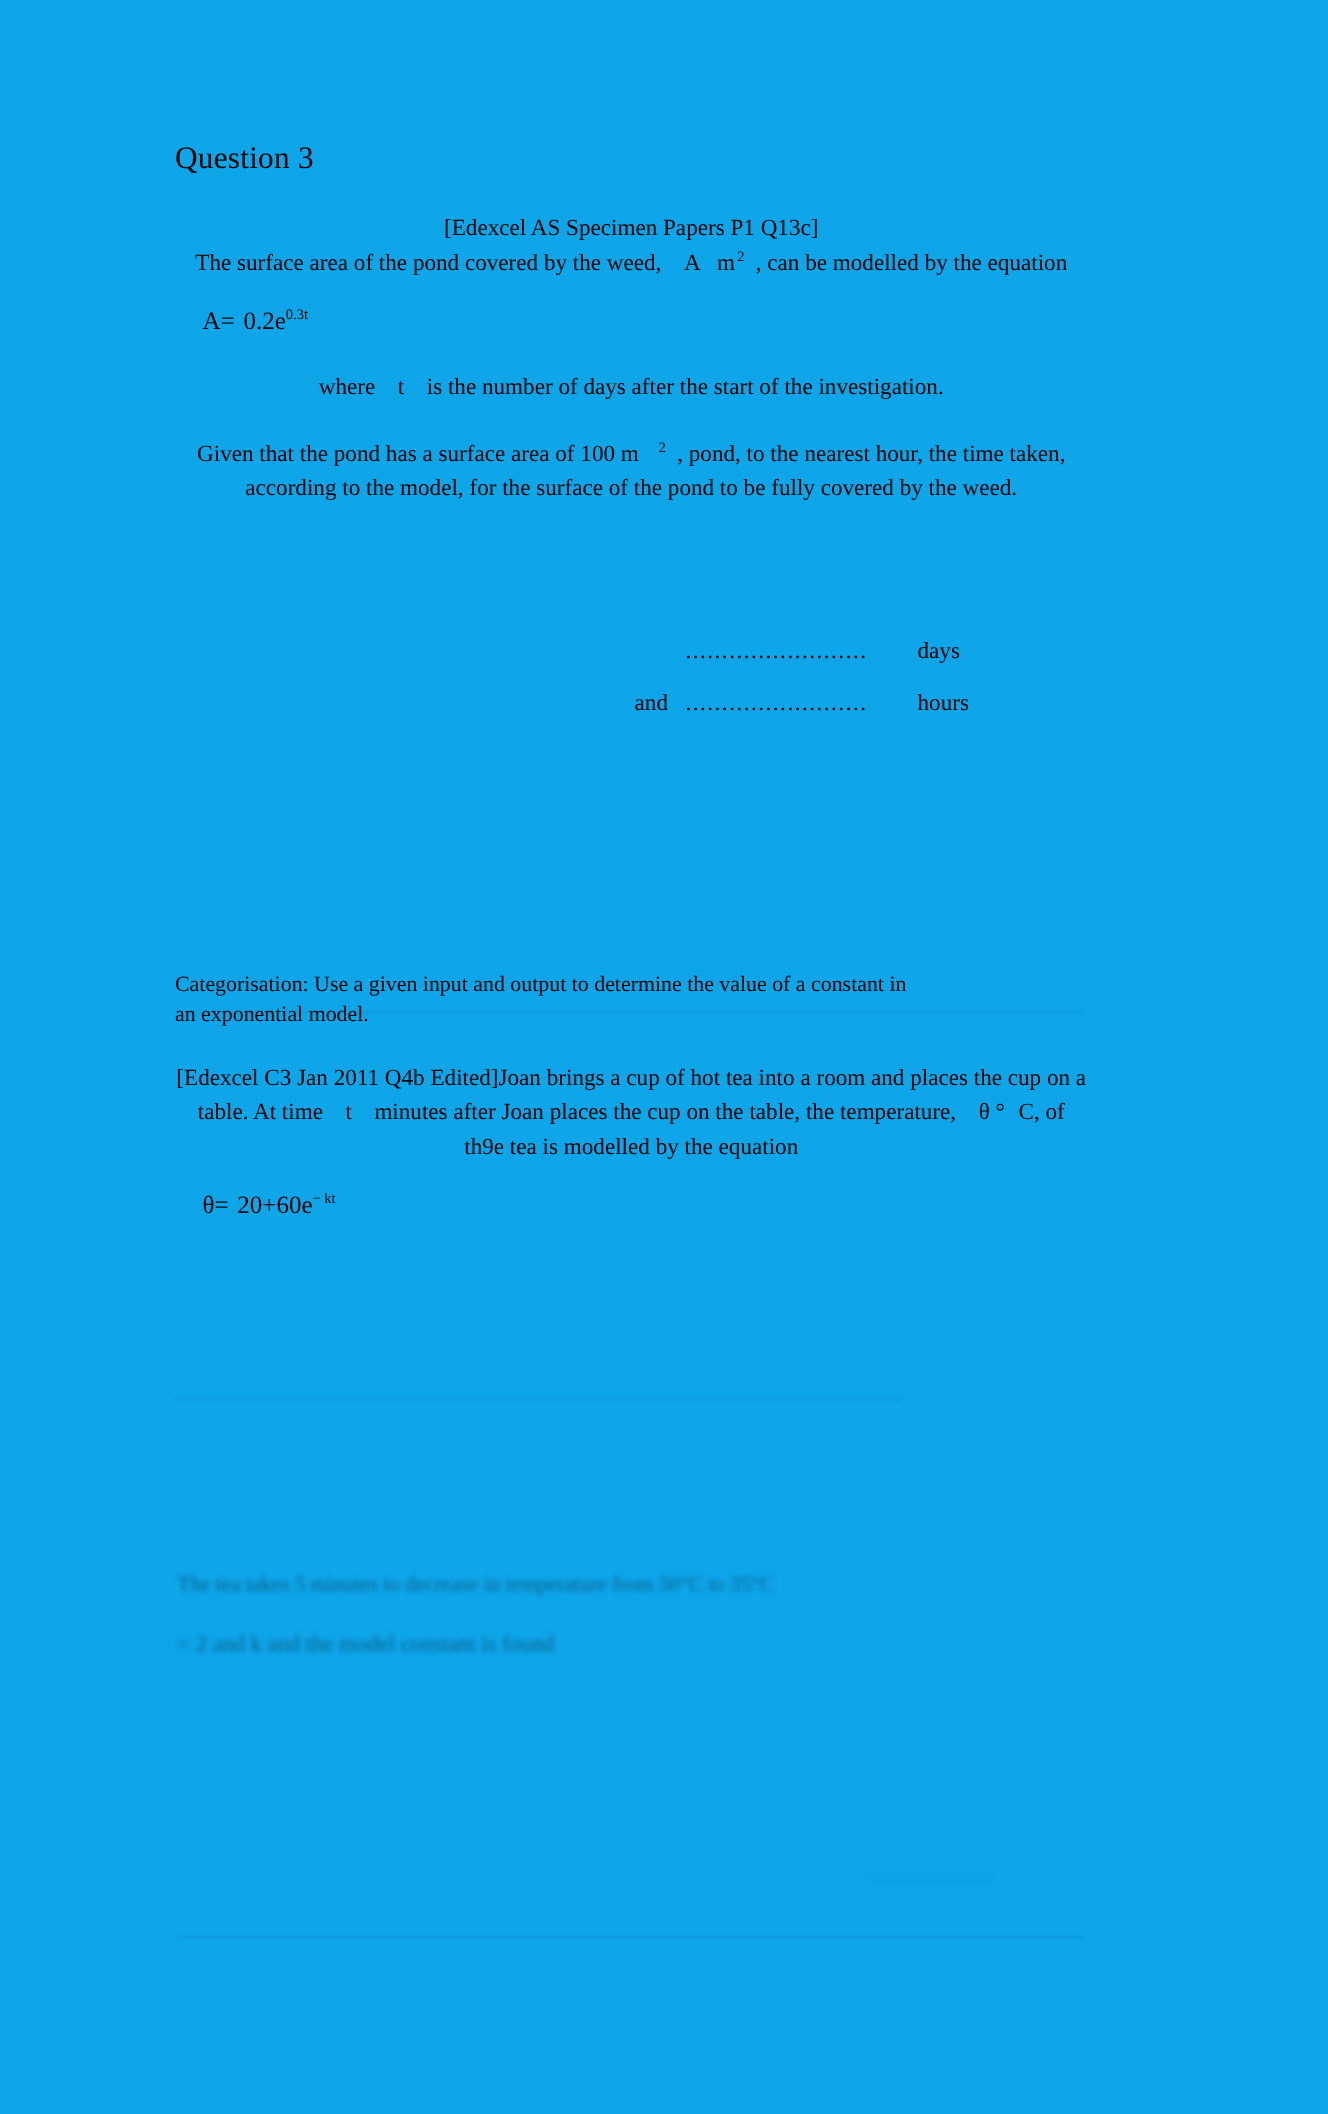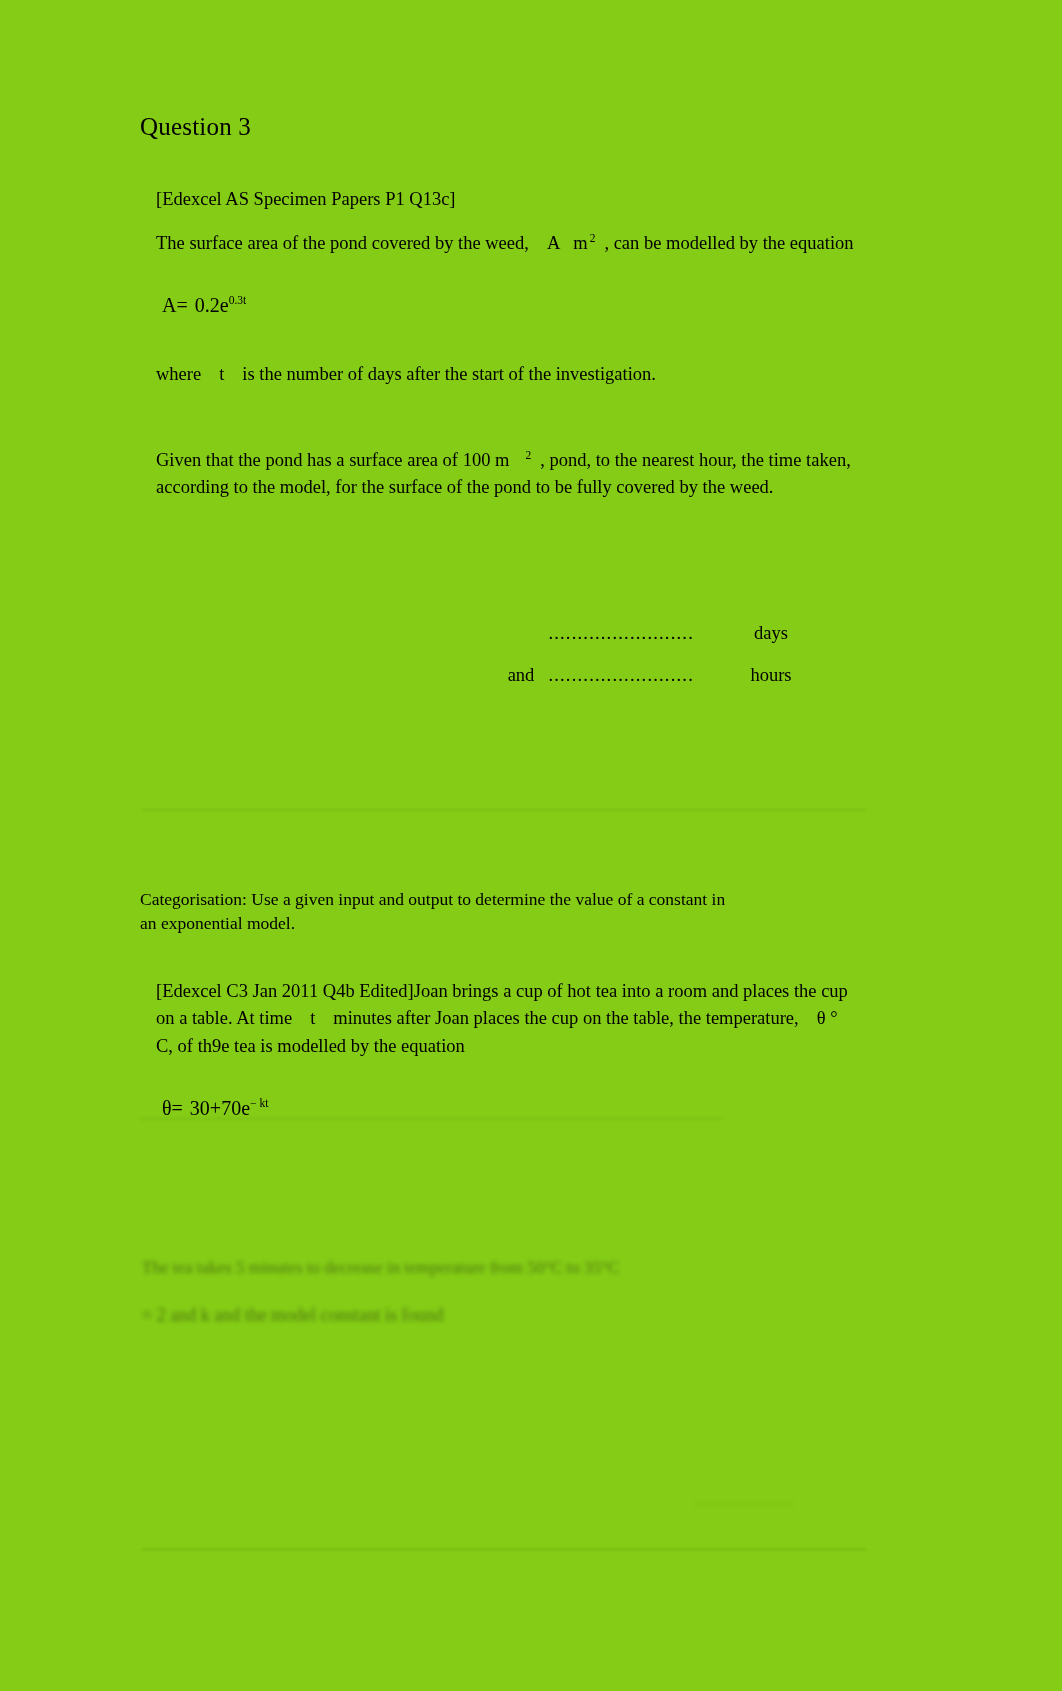--- a/index.html
+++ b/index.html
@@ -9,21 +9,21 @@
     background: #ffffff;
   }
   body {
     font-family: "Liberation Serif", "DejaVu Serif", serif;
     color: #000000;
   }
   .page {
     position: relative;
     width: 1062px;
     height: 1691px;
-    background: #84cc16;
+    background: #0ea5e9;
     overflow: hidden;
   }
   .content {
     position: absolute;
     left: 140px;
     top: 0;
     width: 730px;
   }
 
   
@@ -38,21 +38,22 @@
     font-size: 17.5px;
     line-height: 24.5px;
     margin: 0;
     width: 600px;
   }
 
   
   .para {
     font-size: 18.5px;
     line-height: 27.5px;
-    margin: 16px;
+    margin: 0;
+    text-align: center;
   }
   .gap-sm { height: 18px; }
   .gap-md { height: 26px; }
 
   
   .mvar {
     font-family: "Liberation Serif", "DejaVu Serif", serif;
     font-style: normal;
     padding: 0 2px;
   }
@@ -93,21 +94,21 @@
   .answer-row .lead {
     margin-right: 14px;
   }
   .answer-row .dots {
     letter-spacing: 1.2px;
     white-space: nowrap;
   }
   .answer-row .unit {
     display: inline-block;
     width: 74px;
-    text-align: center;
+    text-align: left;
     margin-left: 40px;
   }
 
   
   .divider {
     position: absolute;
     left: 142px;
     width: 724px;
     height: 4px;
     background: linear-gradient(to bottom,
@@ -217,21 +218,21 @@
 
     <p class="para">
       <span>[Edexcel C3 Jan 2011 Q4b Edited]</span><span>Joan brings a cup of hot tea into a room and places the</span>
       <span>cup on a table. At time</span><span class="sp-l"></span><span class="mvar">t</span><span class="sp-l"></span><span>minutes after Joan places the cup on the table, the</span>
       <span>temperature,</span><span class="sp-l"></span><span class="mvar">θ °</span><span class="sp-s"></span><span>C, of th9e tea is modelled by the equation</span>
     </p>
 
     <div class="gap-sm"></div>
 
     <p class="equation">
-      <span class="mvar">θ=</span><span class="sp-xs"></span><span>30+70</span><span>e</span><sup>− kt</sup>
+      <span class="mvar">θ=</span><span class="sp-xs"></span><span>20+60</span><span>e</span><sup>− kt</sup>
     </p>
 
     <div class="gap-md"></div>
 
 
   </div>
 
   <div class="divider" style="top:808px;"></div>
 
   <div class="faded-rule" style="left:140px; top:1118px; width:582px; height:2px;"></div>

